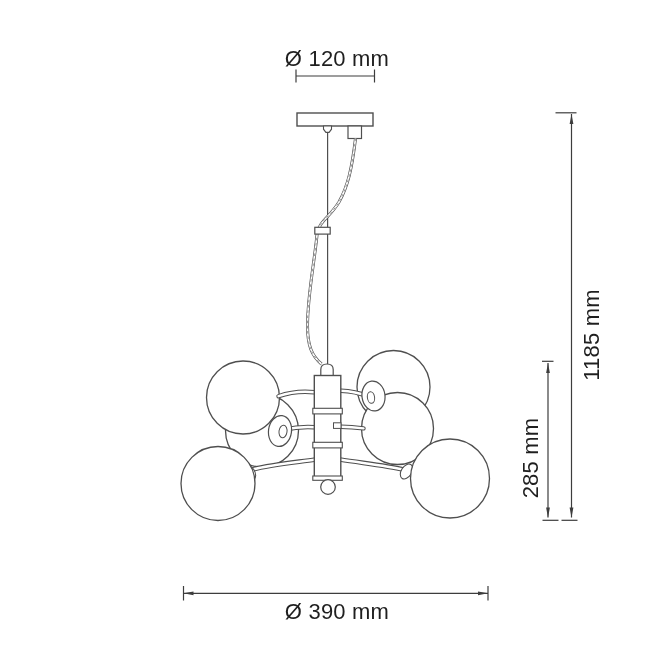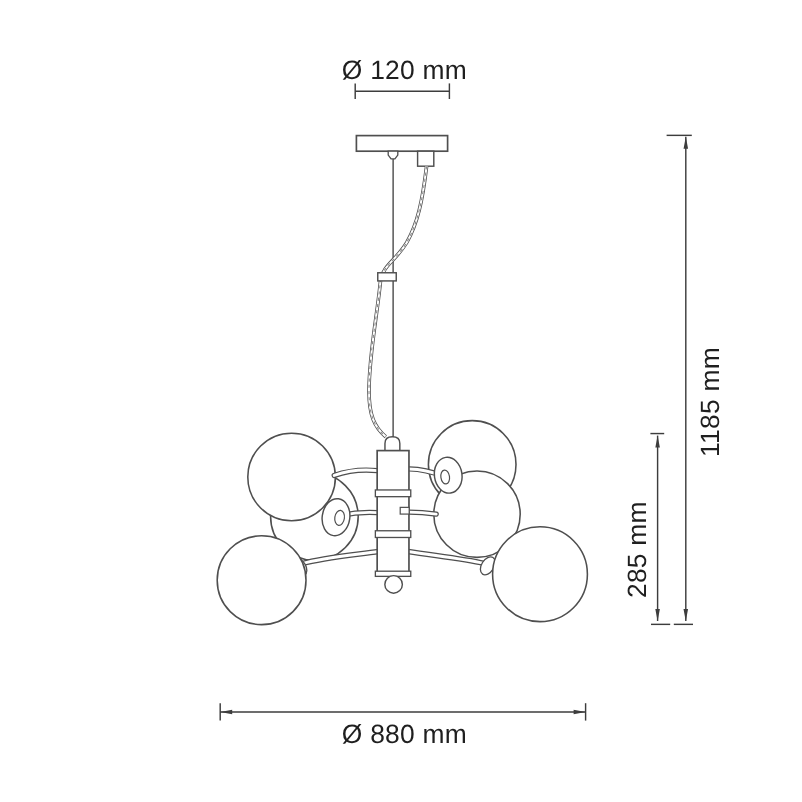--- a/index.html
+++ b/index.html
@@ -132,19 +132,19 @@
     <line x1="548" y1="363" x2="548" y2="517.5"></line>
     <line x1="542" y1="361.3" x2="553.5" y2="361.3"></line>
     <line x1="542.5" y1="520.3" x2="558.5" y2="520.3"></line>
     <polygon points="548,363 546.1,373 549.9,373" stroke="none"></polygon>
     <polygon points="548,517.5 546.1,507.5 549.9,507.5" stroke="none"></polygon>
   </g>
 </svg>
 
 <div class="dim-label horiz" style="left:337px; top:48px;">Ø 120 mm</div>
 
-<div class="dim-label horiz" style="left:337px; top:601px;">Ø 880 mm</div>
+<div class="dim-label horiz" style="left:337px; top:601px;">Ø 390 mm</div>
 
 <div class="dim-label vert" style="left:592px; top:335px;">1185 mm</div>
 
 <div class="dim-label vert" style="left:531px; top:458px;">285 mm</div>
 
 </div>
 
 </body></html>

